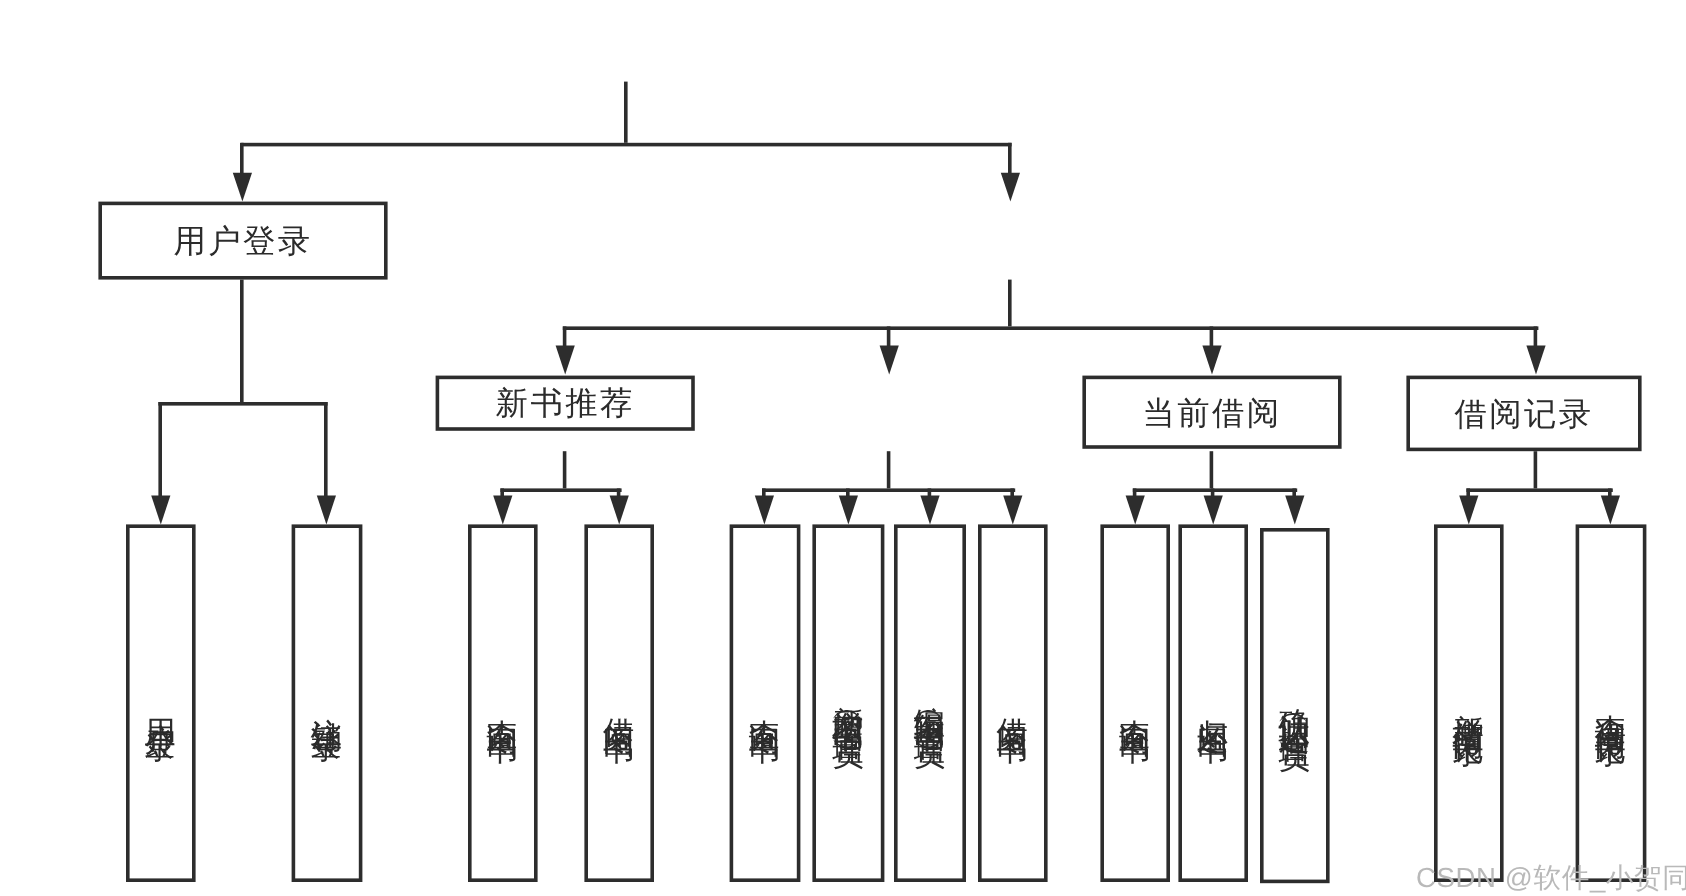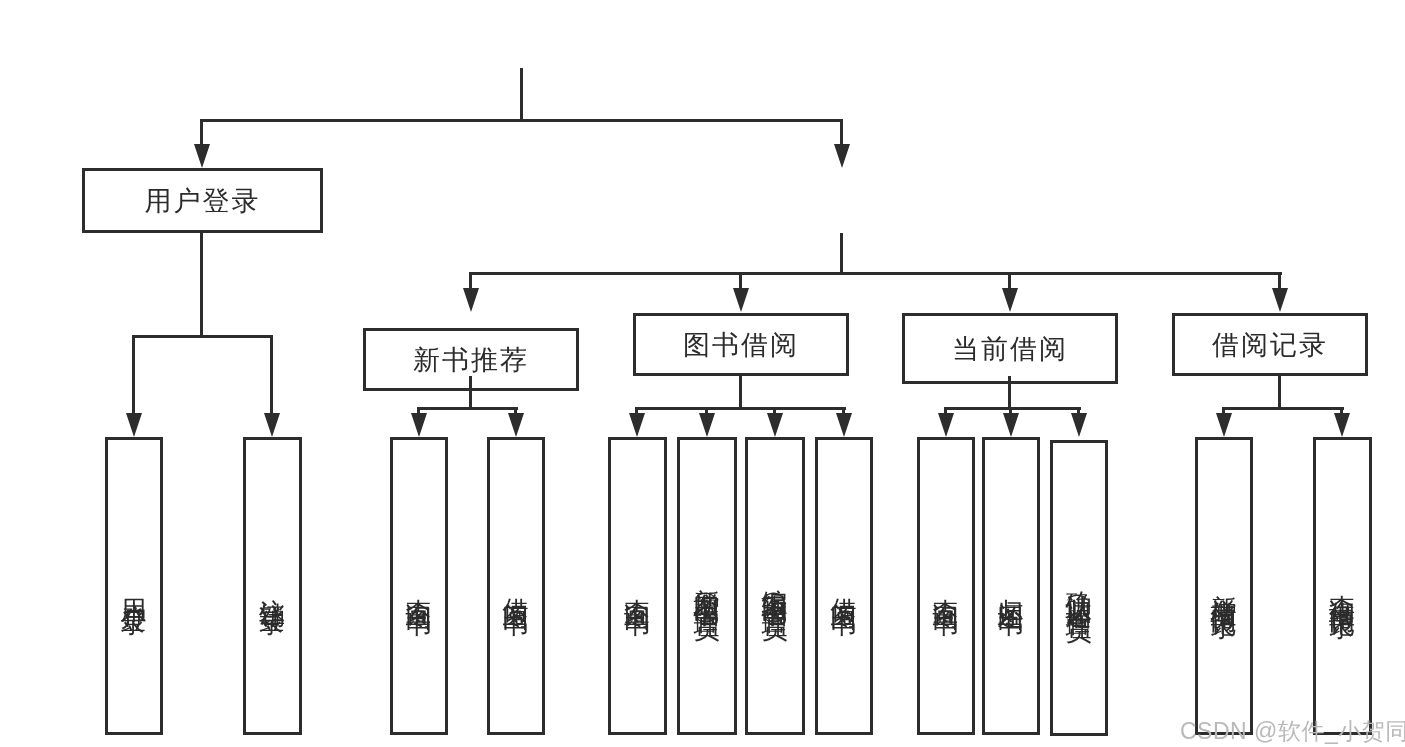--- a/index.html
+++ b/index.html
@@ -65,27 +65,24 @@
 </head>
 <body>
 
 <div id="canvas">
 
 
   <div class="box hbox" style="left:82px;top:168px;width:241px;height:65px">
     <span>用户登录</span>
   </div>
 
-  <div class="box hbox" style="left:363px;top:328px;width:216px;height:63px">
+  <div class="box hbox" style="left:363px;top:313px;width:216px;height:46px">
     <span>新书推荐</span>
   </div>
-  <div class="box hbox" style="left:633px;top:313px;width:216px;height:63px">
-    <span>图书借阅</span>
-  </div>
-  <div class="box hbox" style="left:902px;top:313px;width:216px;height:71px">
+  <div class="box hbox" style="left:902px;top:313px;width:216px;height:61px">
     <span>当前借阅</span>
   </div>
   <div class="box hbox" style="left:1172px;top:313px;width:196px;height:63px">
     <span>借阅记录</span>
   </div>
 
   <div class="box vbox" style="left:105px;top:437px;width:58px;height:298px">
     <span>用户登录</span>
   </div>
   <div class="box vbox" style="left:243px;top:437px;width:59px;height:298px">

